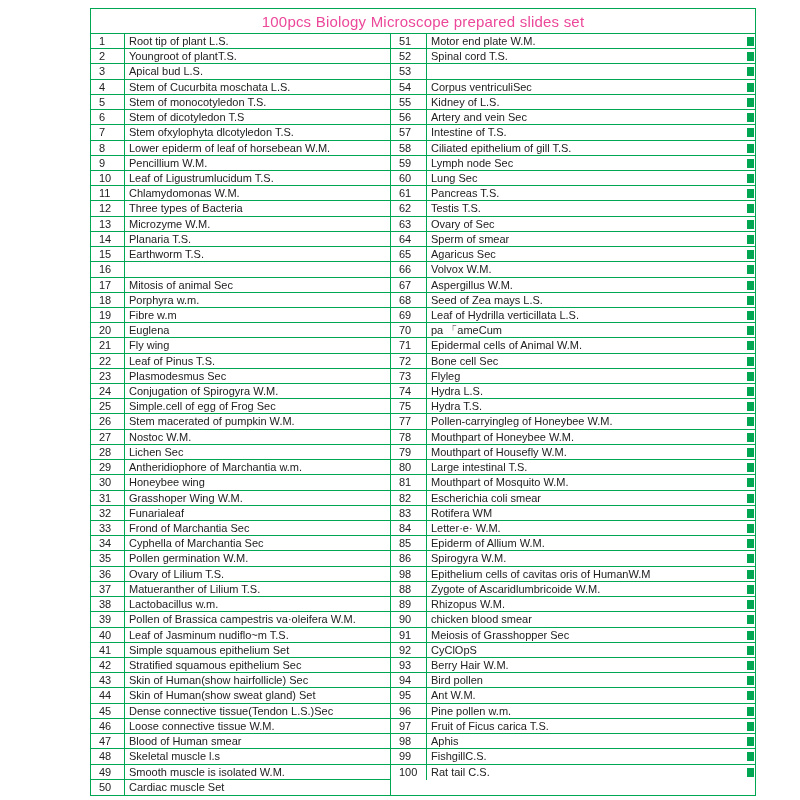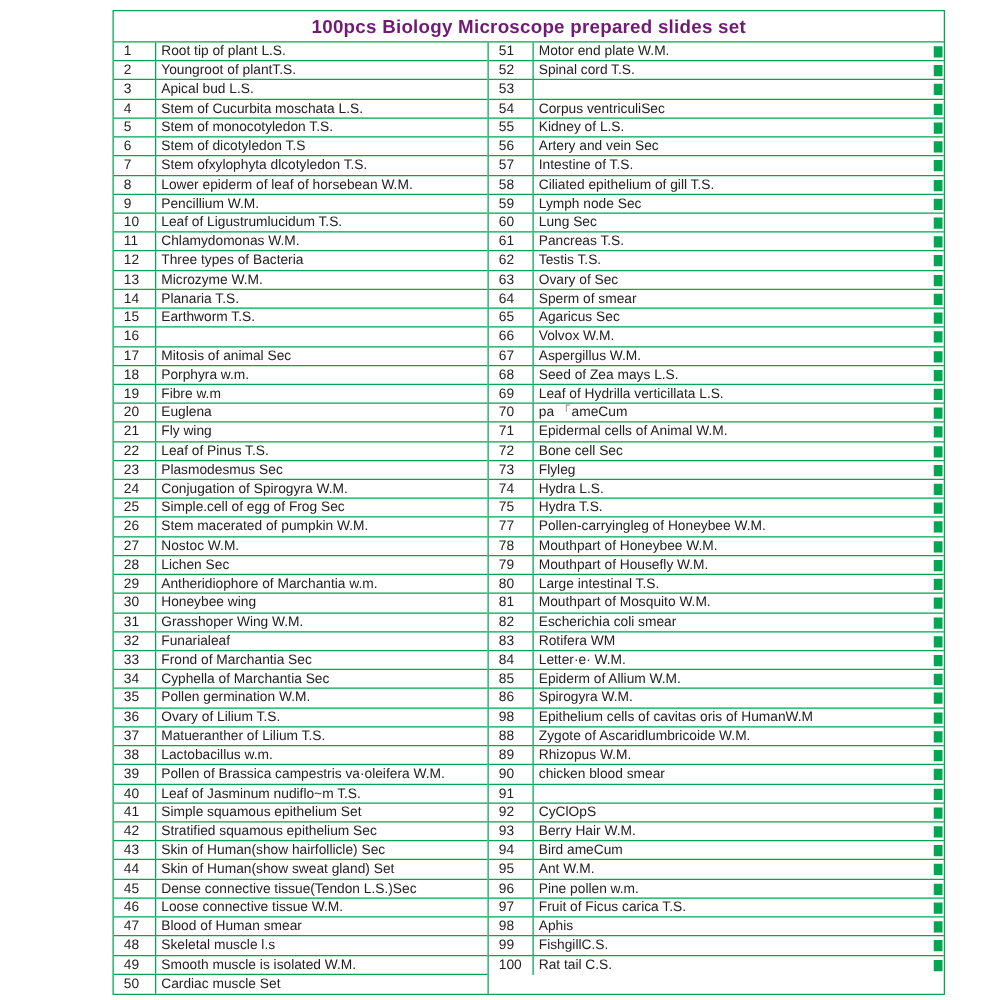--- a/index.html
+++ b/index.html
@@ -21,23 +21,22 @@
     left:90px;top:8px;
     width:666px;
     border:1px solid var(--green);
     background:#ffffff;
   }
   .title-row{
     height:25px;
     border-bottom:1px solid var(--green);
     display:flex;align-items:center;justify-content:center;
     font-size:15px;
-    color:#701a75;
+    color:#ec4899;
     letter-spacing:0.2px;
-    font-weight:bold;
   }
   .columns{
     display:grid;
     grid-template-columns:300px 1fr;
   }
   .half{border-right:1px solid var(--green);}
   .half.right{border-right:none;}
   .row{
     display:grid;
     height:15.22px;
@@ -467,35 +466,36 @@
           <div class="name">Rhizopus W.M.</div>
           <span class="endmark"></span>
         </div>
         <div class="row">
           <div class="num">90</div>
           <div class="name">chicken blood smear</div>
           <span class="endmark"></span>
         </div>
         <div class="row">
           <div class="num">91</div>
+          <div class="name">Meiosis of Grasshopper Sec</div>
           <span class="endmark"></span>
         </div>
         <div class="row">
           <div class="num">92</div>
           <div class="name">CyClOpS</div>
           <span class="endmark"></span>
         </div>
         <div class="row">
           <div class="num">93</div>
           <div class="name">Berry Hair W.M.</div>
           <span class="endmark"></span>
         </div>
         <div class="row">
           <div class="num">94</div>
-          <div class="name">Bird ameCum</div>
+          <div class="name">Bird pollen</div>
           <span class="endmark"></span>
         </div>
         <div class="row">
           <div class="num">95</div>
           <div class="name">Ant W.M.</div>
           <span class="endmark"></span>
         </div>
         <div class="row">
           <div class="num">96</div>
           <div class="name">Pine pollen w.m.</div>

